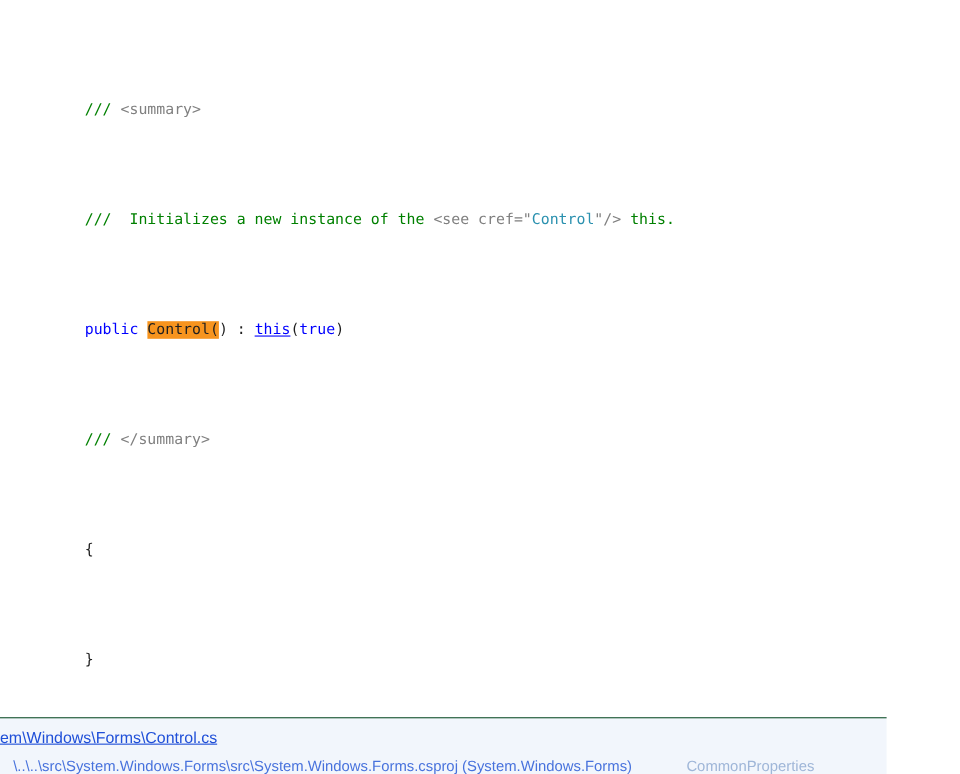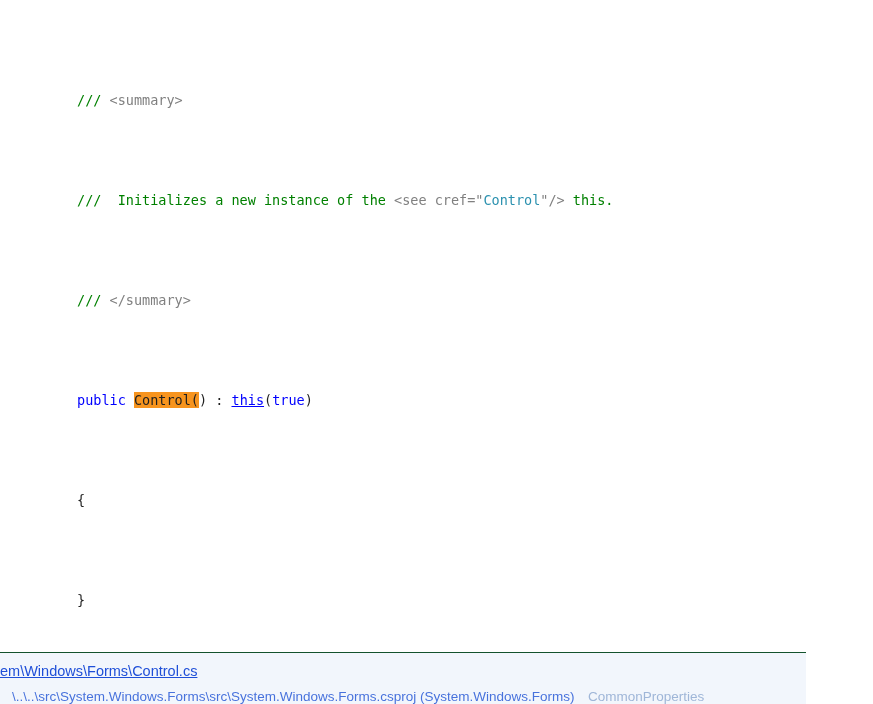--- a/index.html
+++ b/index.html
@@ -78,21 +78,21 @@
     left: 12px;
     top: 36px;
     font-family: "Liberation Sans", sans-serif;
     font-size: 13.5px;
     color: #2a5bd7;
     white-space: pre;
     opacity: 0.85;
   }
   #nav-panel .ghost {
     position: absolute;
-    left: 588px;
+    left: 624px;
     top: 36px;
     font-family: "Liberation Sans", sans-serif;
     font-size: 13.5px;
     color: #9fb6d8;
     white-space: pre;
   }
 </style>
 </head>
 <body>
 
@@ -100,24 +100,24 @@
 
   <div class="code-area">
 
     
     <div class="line"><span class="plain">        </span><span class="cmt">/// </span><span class="cmt-tag">&lt;summary&gt;</span></div>
 
     
     <div class="line"><span class="plain">        </span><span class="cmt">///  </span><span class="cmt">Initializes a new instance of the </span><span class="cmt-tag">&lt;see cref="</span><span class="crefname">Control</span><span class="cmt-tag">"/&gt;</span><span class="cmt"> this.</span></div>
 
     
+    <div class="line"><span class="plain">        </span><span class="kw">public</span><span class="plain"> </span><span class="hl-orange">Control(</span><span class="plain">) : </span><span class="kw underline">this</span><span class="plain">(</span><span class="kw">true</span><span class="plain">)</span></div>
+
+    
     <div class="line"><span class="plain">        </span><span class="cmt">/// </span><span class="cmt-tag">&lt;/summary&gt;</span></div>
-
-    
-    <div class="line"><span class="plain">        </span><span class="kw">public</span><span class="plain"> </span><span class="hl-orange">Control(</span><span class="plain">) : </span><span class="kw underline">this</span><span class="plain">(</span><span class="kw">true</span><span class="plain">)</span></div>
 
     
     <div class="line"><span class="plain">        </span><span class="plain">{</span></div>
 
     
     <div class="line"><span class="plain">        </span><span class="plain">}</span></div>
 
     
     <div class="line">&nbsp;</div>
 

